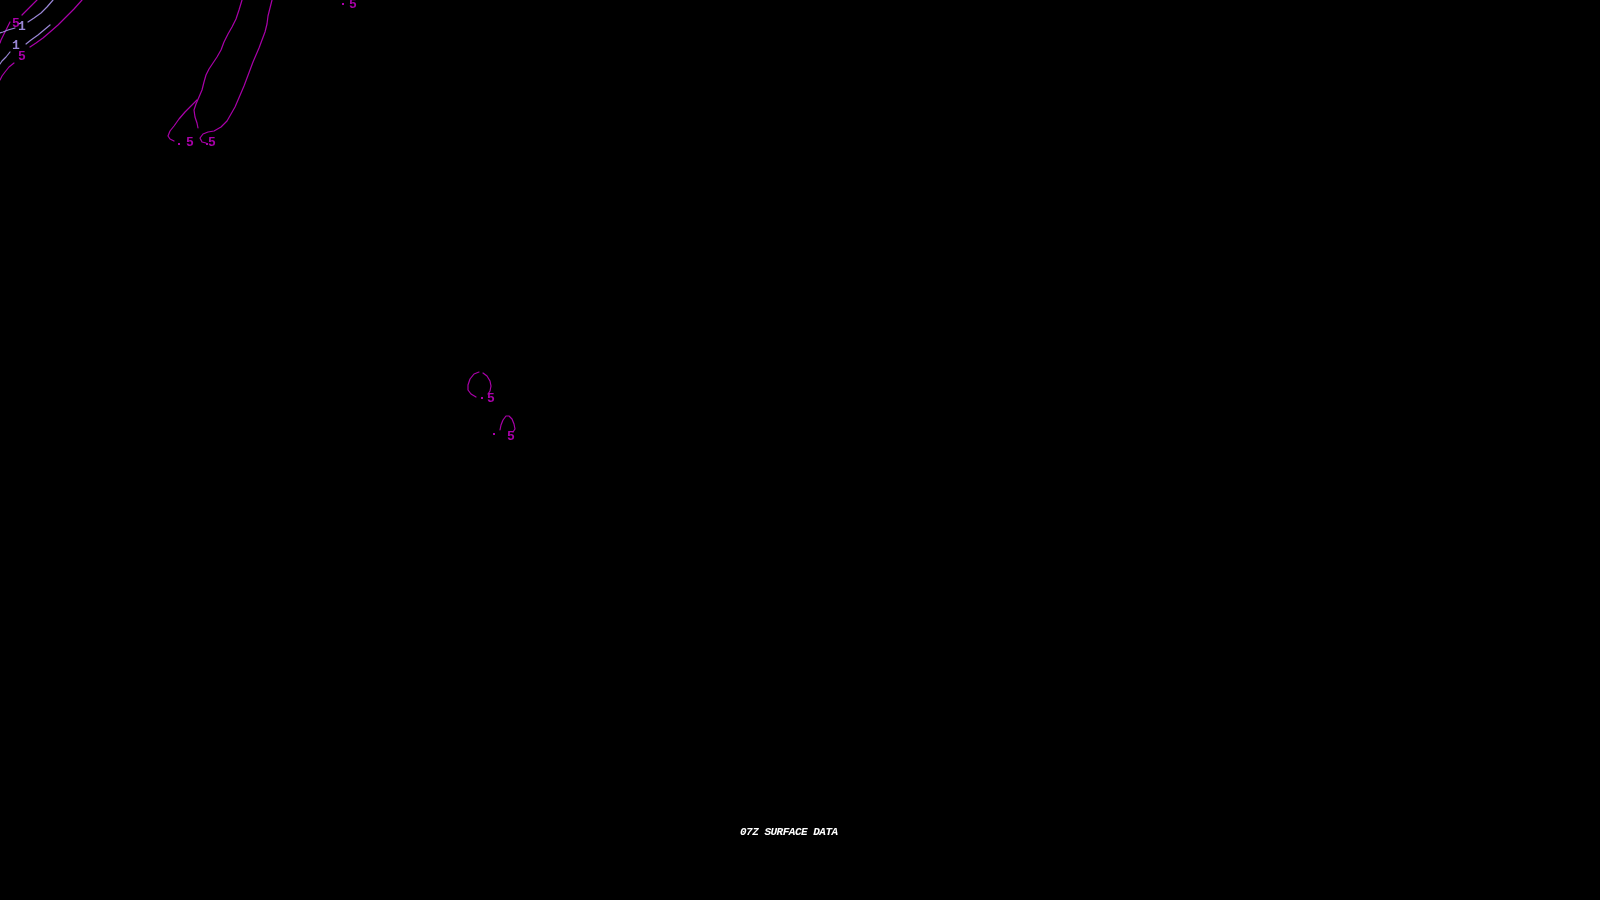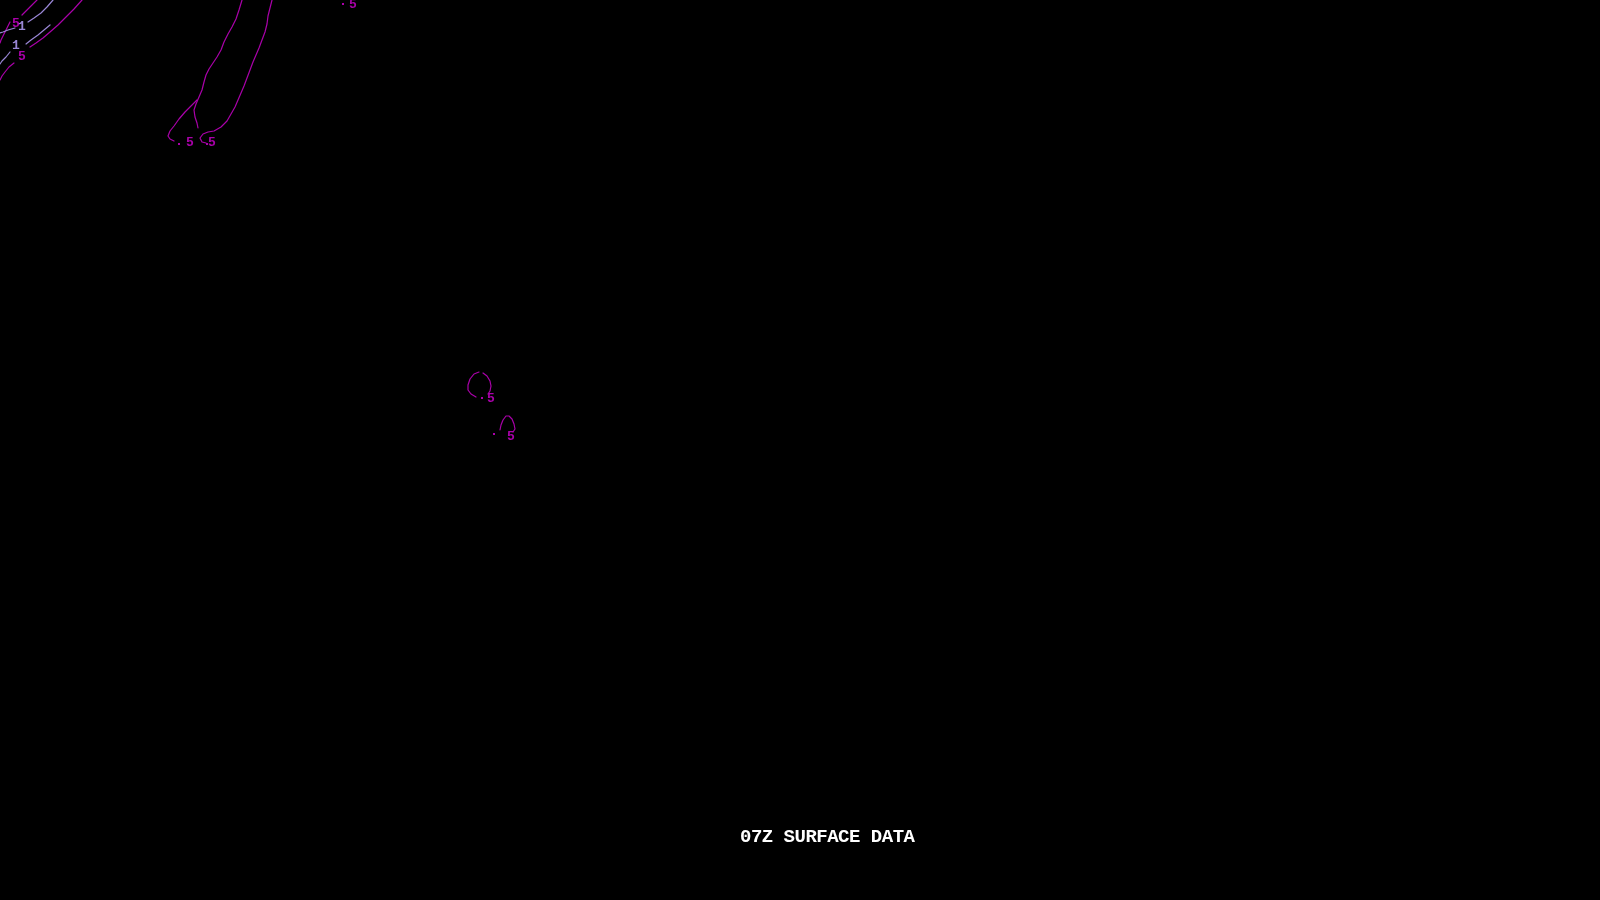--- a/index.html
+++ b/index.html
@@ -25,24 +25,25 @@
   .contour-label {
     font-family: "Liberation Mono", monospace;
     font-size: 13px;
     font-weight: bold;
   }
   .footer-title {
     position: absolute;
     left: 740px;
     top: 826px;
     font-family: "Liberation Mono", monospace;
-    font-size: 19px;
+    font-size: 11px;
     font-weight: bold;
     letter-spacing: -0.5px;
     white-space: nowrap;
+    font-style: italic;
   }
 </style>
 </head>
 <body>
 
 <div class="screen">
   <svg viewBox="0 0 1600 900" preserveAspectRatio="none">
     <g id="contour-layer">
         <polyline points="37,0 31,6 26,11 22,15" fill="none" stroke="#AA00AA" stroke-width="1.2" stroke-linejoin="round" stroke-linecap="round"></polyline>
         <polyline points="10,22 7,28 4,34 1,40 0,43" fill="none" stroke="#AA00AA" stroke-width="1.2" stroke-linejoin="round" stroke-linecap="round"></polyline>

